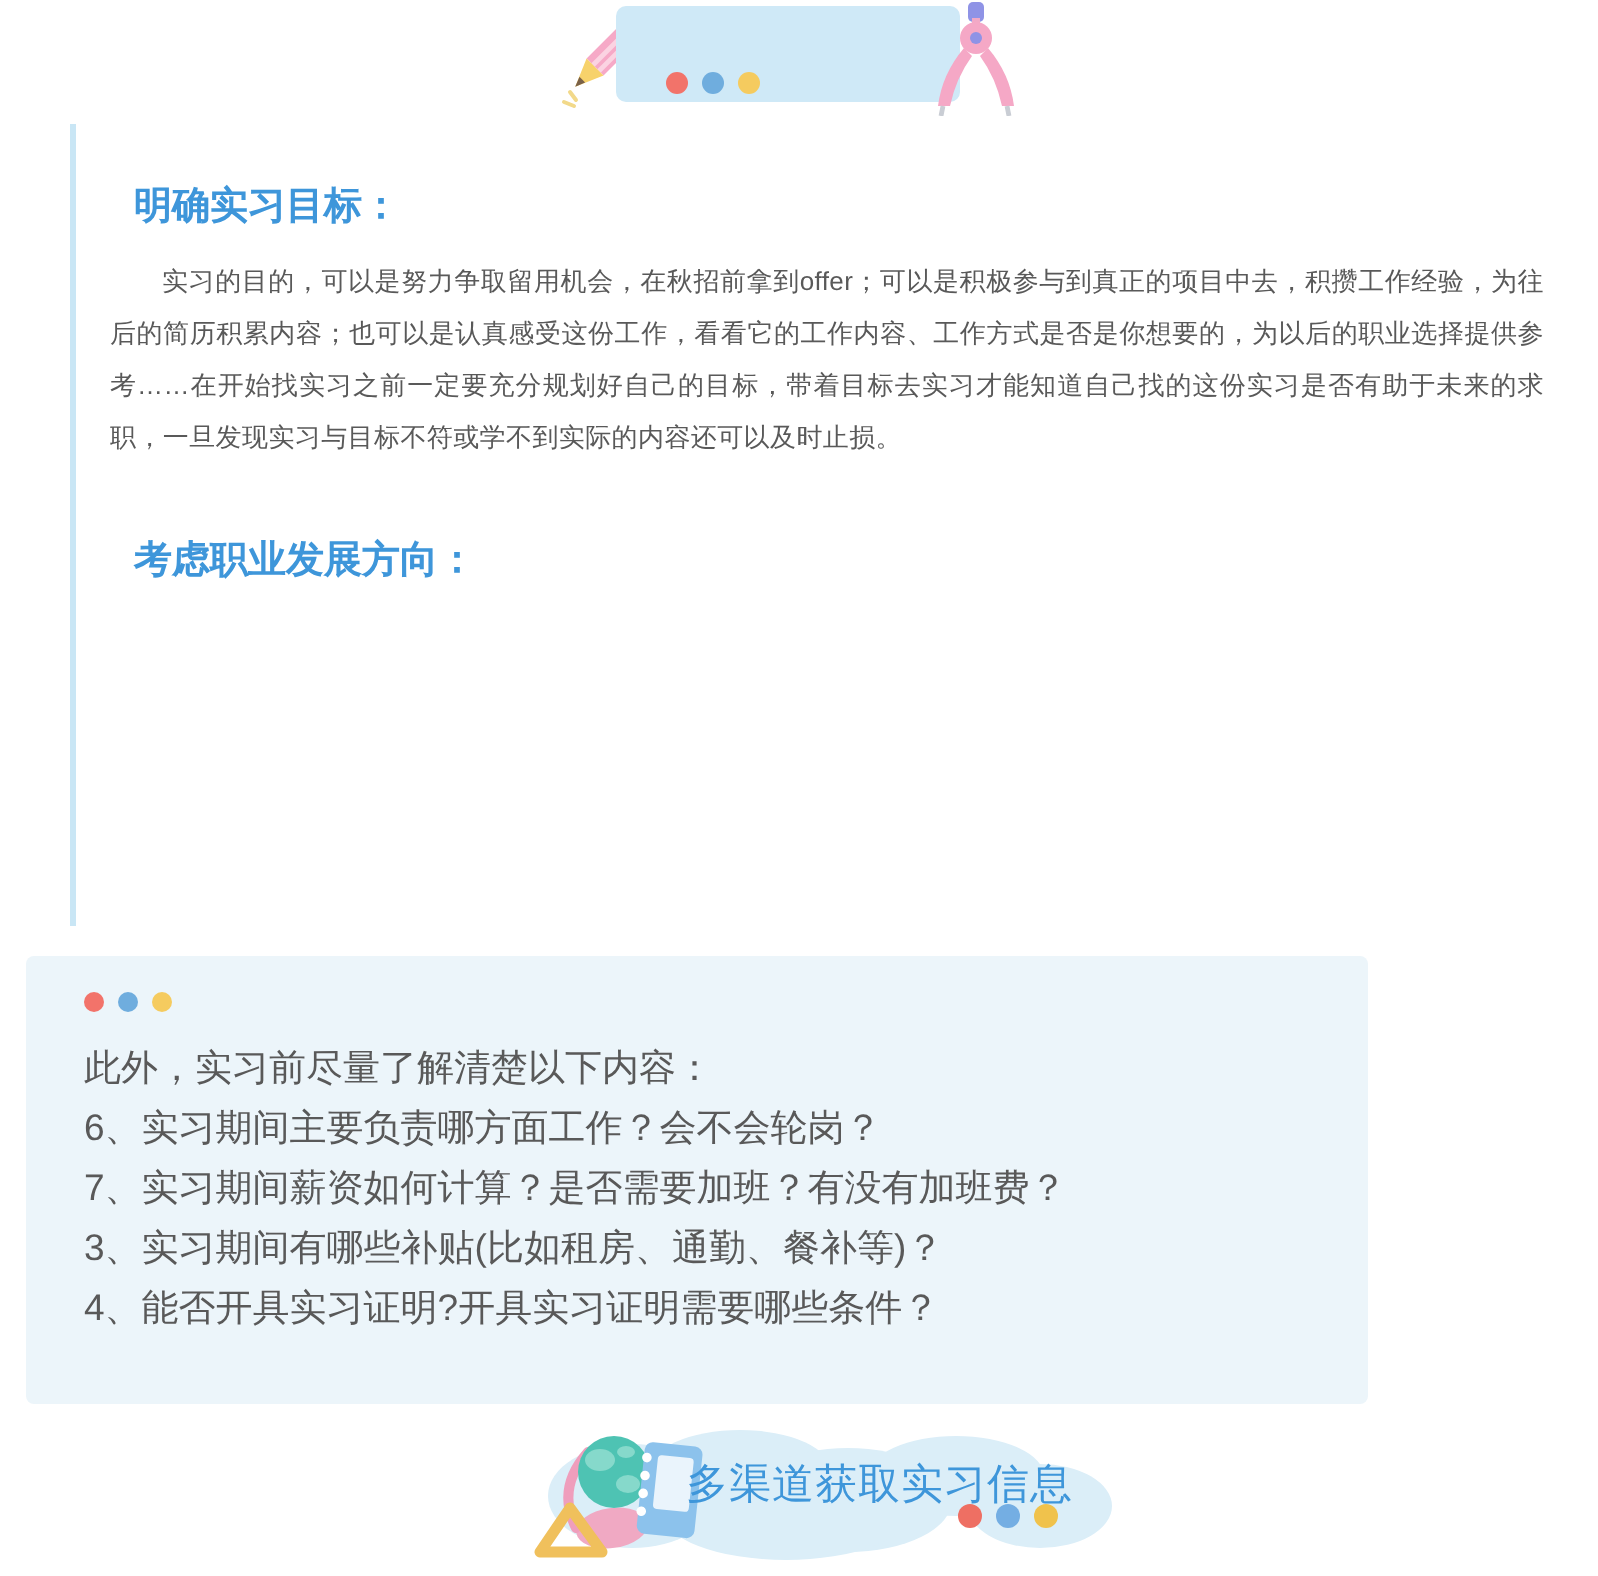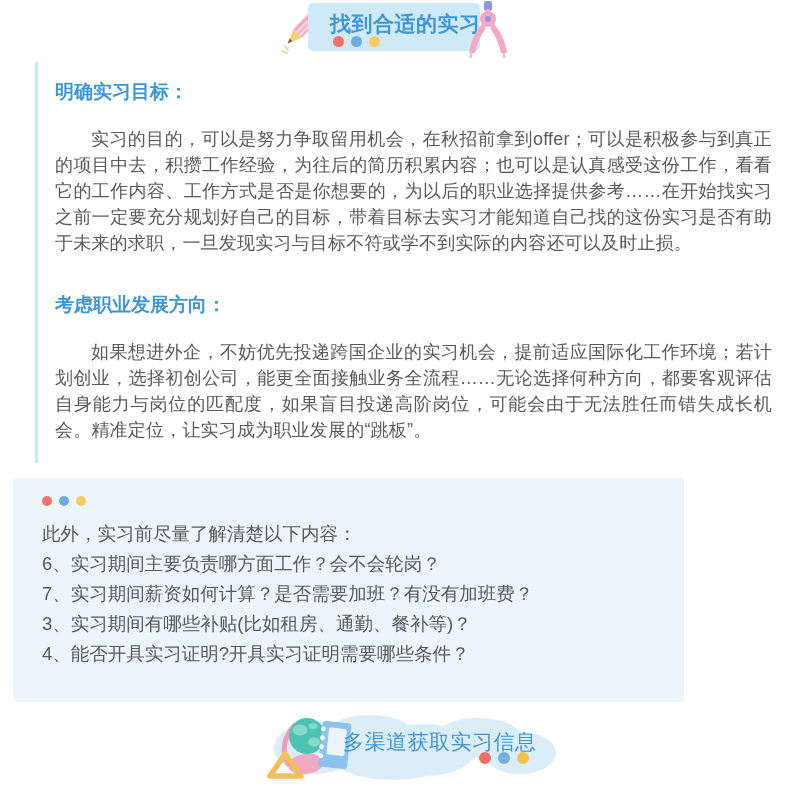--- a/index.html
+++ b/index.html
@@ -37,29 +37,29 @@
 
   
   .goals-section {
     position:absolute; left:35px; top:62px;
     width:737px; height:401px;
     border-left:3px solid #c9e6f5;
     padding:20px 0 0 17px;
     box-sizing:border-box;
   }
   .sec-heading {
-    margin:0;
+    margin:12px;
     font-size:19px; font-weight:bold;
     color:var(--accent-blue,#3e96da);
     line-height:20px;
   }
   .sec-heading.second { margin-top:39px; }
   .sec-body {
-    margin:24px 0 0 0;
-    font-size:18px; line-height:26px;
+    margin:14px 0 0 0;
+    font-size:13px; line-height:26px;
     color:var(--body-text,#595959);
     text-align:justify;
     text-indent:2em;
     letter-spacing:0.2px;
   }
 
   
   .tips-box {
     position:absolute; left:13px; top:478px;
     width:671px; height:224px;
@@ -105,21 +105,20 @@
         <rect x="25.4" y="10" width="2.4" height="26" fill="#fbd3e2"></rect>
         <rect x="29.6" y="10" width="2.4" height="26" fill="#fbd3e2"></rect>
         <polygon points="22,36 34,36 28,50" fill="#f7d26b"></polygon>
         <polygon points="26,45 30,45 28,50" fill="#7a6148"></polygon>
       </g>
       <path d="M4 50 l5 2 M7 45 l3 4" stroke="#f2d98a" stroke-width="2" fill="none" stroke-linecap="round"></path>
     </svg>
   </span>
 
   <div class="top-badge">
-    <div class="badge-title">找到合适的实习</div>
     <div class="dots">
       <span class="dot dot-red"></span>
       <span class="dot dot-blue"></span>
       <span class="dot dot-yellow"></span>
     </div>
   </div>
 
   <span class="compass-wrap">
     <svg width="58" height="58" viewBox="0 0 58 58">
       <rect x="26" y="1" width="8" height="10" rx="2.5" fill="#8f93e6"></rect>
@@ -129,21 +128,20 @@
       <path d="M24 24 Q13 37 11 53 L17 53 Q20 39 28 28 Z" fill="#f5a8c6"></path>
       <path d="M36 24 Q47 37 49 53 L43 53 Q40 39 32 28 Z" fill="#f5a8c6"></path>
       <path d="M13.5 53 L12.5 58 M45.5 53 L46.5 58" stroke="#c9cdd4" stroke-width="2.4" fill="none"></path>
     </svg>
   </span>
 
   <section class="goals-section">
     <h2 class="sec-heading">明确实习目标：</h2>
     <p class="sec-body">实习的目的，可以是努力争取留用机会，在秋招前拿到offer；可以是积极参与到真正的项目中去，积攒工作经验，为往后的简历积累内容；也可以是认真感受这份工作，看看它的工作内容、工作方式是否是你想要的，为以后的职业选择提供参考……在开始找实习之前一定要充分规划好自己的目标，带着目标去实习才能知道自己找的这份实习是否有助于未来的求职，一旦发现实习与目标不符或学不到实际的内容还可以及时止损。</p>
     <h2 class="sec-heading second">考虑职业发展方向：</h2>
-    <p class="sec-body">如果想进外企，不妨优先投递跨国企业的实习机会，提前适应国际化工作环境；若计划创业，选择初创公司，能更全面接触业务全流程……无论选择何种方向，都要客观评估自身能力与岗位的匹配度，如果盲目投递高阶岗位，可能会由于无法胜任而错失成长机会。精准定位，让实习成为职业发展的“跳板”。</p>
   </section>
 
   <div class="tips-box">
     <div class="dots">
       <span class="dot dot-red"></span>
       <span class="dot dot-blue"></span>
       <span class="dot dot-yellow"></span>
     </div>
     <p class="tips-intro">此外，实习前尽量了解清楚以下内容：</p>
     <div class="tips-item">6、实习期间主要负责哪方面工作？会不会轮岗？</div>

